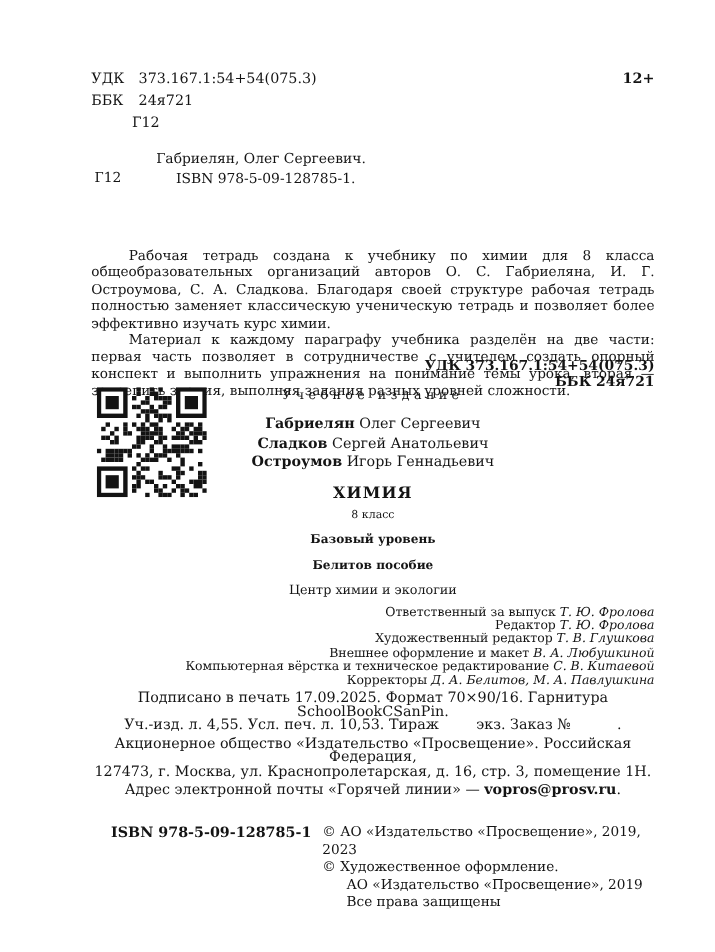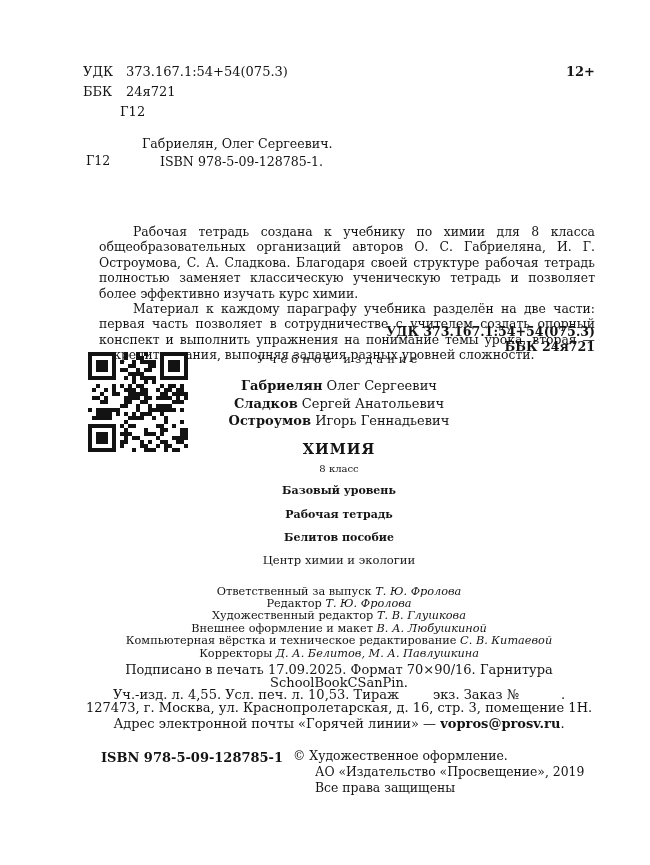--- a/index.html
+++ b/index.html
@@ -14,40 +14,40 @@
   .top-block .lbl{display:inline-block;width:43px;}
   .age{float:right;font-weight:600;}
   .g12-row{padding-left:37px;}
   
   .catalog{position:absolute;top:135px;left:0;right:0;padding-left:59px;font-size:12.6px;line-height:17.5px;}
   .author-heading{font-weight:normal;}
   .margin-code{position:absolute;left:3px;top:17px;}
   .bib-text{margin:0;text-align:justify;text-indent:18px;}
   .isbn-line{padding-left:18px;}
   
-  .annotation{position:absolute;top:224px;left:16px;right:0;font-size:12.4px;line-height:15.4px;}
+  .annotation{position:absolute;top:224px;left:0;right:0;font-size:12.4px;line-height:15.4px;}
   .annotation p{margin:0;text-align:justify;text-indent:34px;}
   
   .udk-right{position:absolute;top:324px;left:0;right:0;text-align:right;font-weight:bold;font-size:12.6px;line-height:15px;}
   
   .qr{position:absolute;left:88px;top:352px;width:100px;height:100px;}
   .qr svg{display:block;}
   
   .lower{position:absolute;top:352px;left:0;right:0;text-align:center;}
   .edition-type{font-size:11.5px;letter-spacing:4px;}
   .authors{margin-top:11px;font-size:13px;line-height:17.5px;}
   .authors b{font-weight:bold;}
   .book-title{margin-top:10px;font-size:14.5px;font-weight:bold;letter-spacing:1px;}
   .grade{margin-top:6px;font-size:10px;}
   .level,.subtitle,.kind{font-weight:bold;font-size:11px;}
   .level{margin-top:10px;}
   .subtitle{margin-top:11px;}
   .kind{margin-top:10px;}
   .dept{margin-top:9px;font-size:11.6px;}
-  .credits{margin-top:19px;font-size:11.3px;line-height:12.4px;}
+  .credits{margin-top:8px;font-size:11.3px;line-height:12.4px;text-align:right;}
   .credits i{font-style:italic;}
   .imprint{margin-top:4px;font-size:13px;line-height:12.6px;}
   .imprint .para{margin-top:4px;}
   .gap-a{display:inline-block;width:34px;}
   .gap-b{display:inline-block;width:42px;}
   .email{font-weight:bold;}
   
   .bottom-block{position:absolute;top:748px;left:85px;right:40px;font-size:12.4px;line-height:16px;}
   .isbn-bottom{position:absolute;left:16px;top:2px;font-weight:bold;font-size:13px;}
   .copyright{position:absolute;left:208px;top:0;}
@@ -91,39 +91,39 @@
 
       <div class="authors">
         <div><b>Габриелян</b> <span>Олег Сергеевич</span></div>
         <div><b>Сладков</b> <span>Сергей Анатольевич</span></div>
         <div><b>Остроумов</b> <span>Игорь Геннадьевич</span></div>
       </div>
 
       <div class="book-title">ХИМИЯ</div>
       <div class="grade">8 класс</div>
       <div class="level">Базовый уровень</div>
-      <div class="subtitle">Рабочая тетрадь</div>
       <div class="kind">Белитов пособие</div>
 
       <div class="dept">Центр химии и экологии</div>
 
       <div class="credits">
         <div><span>Ответственный за выпуск</span> <i>Т. Ю. Фролова</i></div>
         <div><span>Редактор</span> <i>Т. Ю. Фролова</i></div>
         <div><span>Художественный редактор</span> <i>Т. В. Глушкова</i></div>
         <div><span>Внешнее оформление и макет</span> <i>В. А. Любушкиной</i></div>
         <div><span>Компьютерная вёрстка и техническое редактирование</span> <i>С. В. Китаевой</i></div>
         <div><span>Корректоры</span> <i>Д. А. Белитов, М. А. Павлушкина</i></div>
       </div>
 
       <div class="imprint">
         <div class="para">Подписано в печать 17.09.2025. Формат 70×90/16. Гарнитура SchoolBookCSanPin.</div>
         <div>
           <span>Уч.-изд. л. 4,55. Усл. печ. л. 10,53. Тираж</span><span class="gap-a"></span><span>экз. Заказ №</span><span class="gap-b"></span><span>.</span>
         </div>
+        <div class="para">Акционерное общество «Издательство «Просвещение». Российская Федерация,</div>
         <div>127473, г. Москва, ул. Краснопролетарская, д. 16, стр. 3, помещение 1Н.</div>
         <div class="para">
           <span>Адрес электронной почты «Горячей линии» —</span>
           <span class="email">vopros@prosv.ru</span><span>.</span>
         </div>
       </div>
     </div>
   </div>
 
   <div class="qr">
@@ -333,18 +333,19 @@
           <rect x="0" y="72" width="28" height="28"></rect>
           <rect x="4" y="76" width="20" height="20" fill="#fff"></rect>
           <rect x="8" y="80" width="12" height="12"></rect>
         </g>
       </svg>
   </div>
 
   <div class="bottom-block">
     <div class="isbn-bottom">ISBN 978-5-09-128785-1</div>
     <div class="copyright">
+      <div>© АО «Издательство «Просвещение», 2019, 2023</div>
       <div>© Художественное оформление.</div>
       <div class="cr-indent">АО «Издательство «Просвещение», 2019</div>
       <div class="cr-indent">Все права защищены</div>
     </div>
   </div>
 </div>
 
 </body></html>

